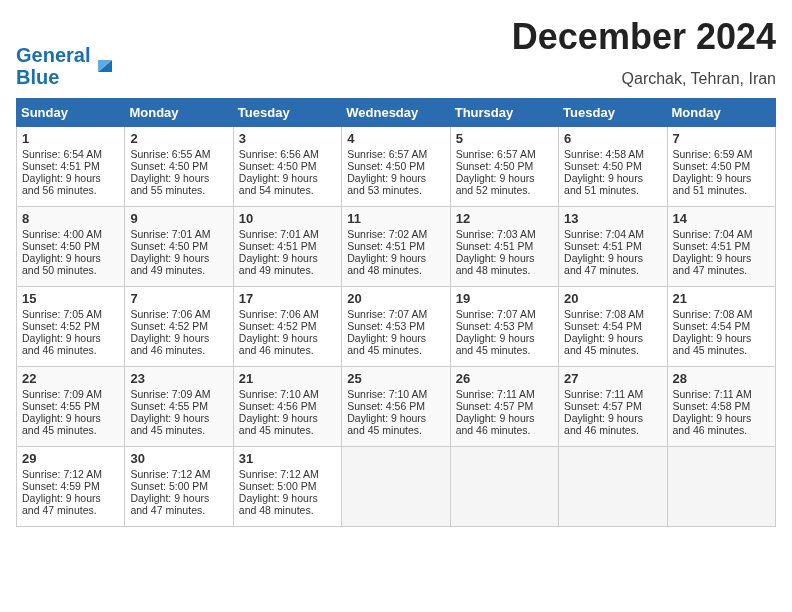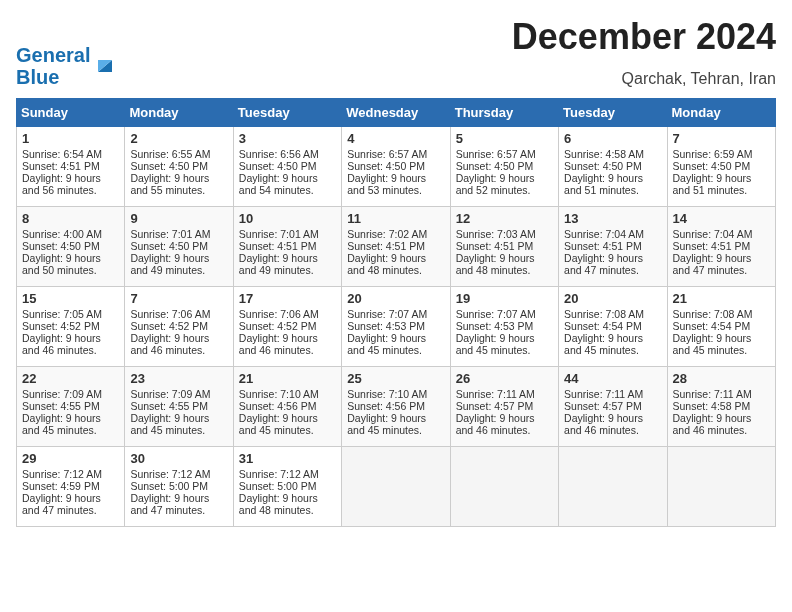--- a/index.html
+++ b/index.html
@@ -136,21 +136,21 @@
         <td><span class="day-num">19</span><span>Sunrise: 7:07 AM</span><br><span>Sunset: 4:53 PM</span><br><span>Daylight: 9 hours and 45 minutes.</span></td>
         <td><span class="day-num">20</span><span>Sunrise: 7:08 AM</span><br><span>Sunset: 4:54 PM</span><br><span>Daylight: 9 hours and 45 minutes.</span></td>
         <td><span class="day-num">21</span><span>Sunrise: 7:08 AM</span><br><span>Sunset: 4:54 PM</span><br><span>Daylight: 9 hours and 45 minutes.</span></td>
       </tr>
       <tr>
         <td><span class="day-num">22</span><span>Sunrise: 7:09 AM</span><br><span>Sunset: 4:55 PM</span><br><span>Daylight: 9 hours and 45 minutes.</span></td>
         <td><span class="day-num">23</span><span>Sunrise: 7:09 AM</span><br><span>Sunset: 4:55 PM</span><br><span>Daylight: 9 hours and 45 minutes.</span></td>
         <td><span class="day-num">21</span><span>Sunrise: 7:10 AM</span><br><span>Sunset: 4:56 PM</span><br><span>Daylight: 9 hours and 45 minutes.</span></td>
         <td><span class="day-num">25</span><span>Sunrise: 7:10 AM</span><br><span>Sunset: 4:56 PM</span><br><span>Daylight: 9 hours and 45 minutes.</span></td>
         <td><span class="day-num">26</span><span>Sunrise: 7:11 AM</span><br><span>Sunset: 4:57 PM</span><br><span>Daylight: 9 hours and 46 minutes.</span></td>
-        <td><span class="day-num">44</span><span>Sunrise: 7:11 AM</span><br><span>Sunset: 4:57 PM</span><br><span>Daylight: 9 hours and 46 minutes.</span></td>
+        <td><span class="day-num">27</span><span>Sunrise: 7:11 AM</span><br><span>Sunset: 4:57 PM</span><br><span>Daylight: 9 hours and 46 minutes.</span></td>
         <td><span class="day-num">28</span><span>Sunrise: 7:11 AM</span><br><span>Sunset: 4:58 PM</span><br><span>Daylight: 9 hours and 46 minutes.</span></td>
       </tr>
       <tr>
         <td><span class="day-num">29</span><span>Sunrise: 7:12 AM</span><br><span>Sunset: 4:59 PM</span><br><span>Daylight: 9 hours and 47 minutes.</span></td>
         <td><span class="day-num">30</span><span>Sunrise: 7:12 AM</span><br><span>Sunset: 5:00 PM</span><br><span>Daylight: 9 hours and 47 minutes.</span></td>
         <td><span class="day-num">31</span><span>Sunrise: 7:12 AM</span><br><span>Sunset: 5:00 PM</span><br><span>Daylight: 9 hours and 48 minutes.</span></td>
         <td class="empty"></td>
         <td class="empty"></td>
         <td class="empty"></td>
         <td class="empty"></td>

